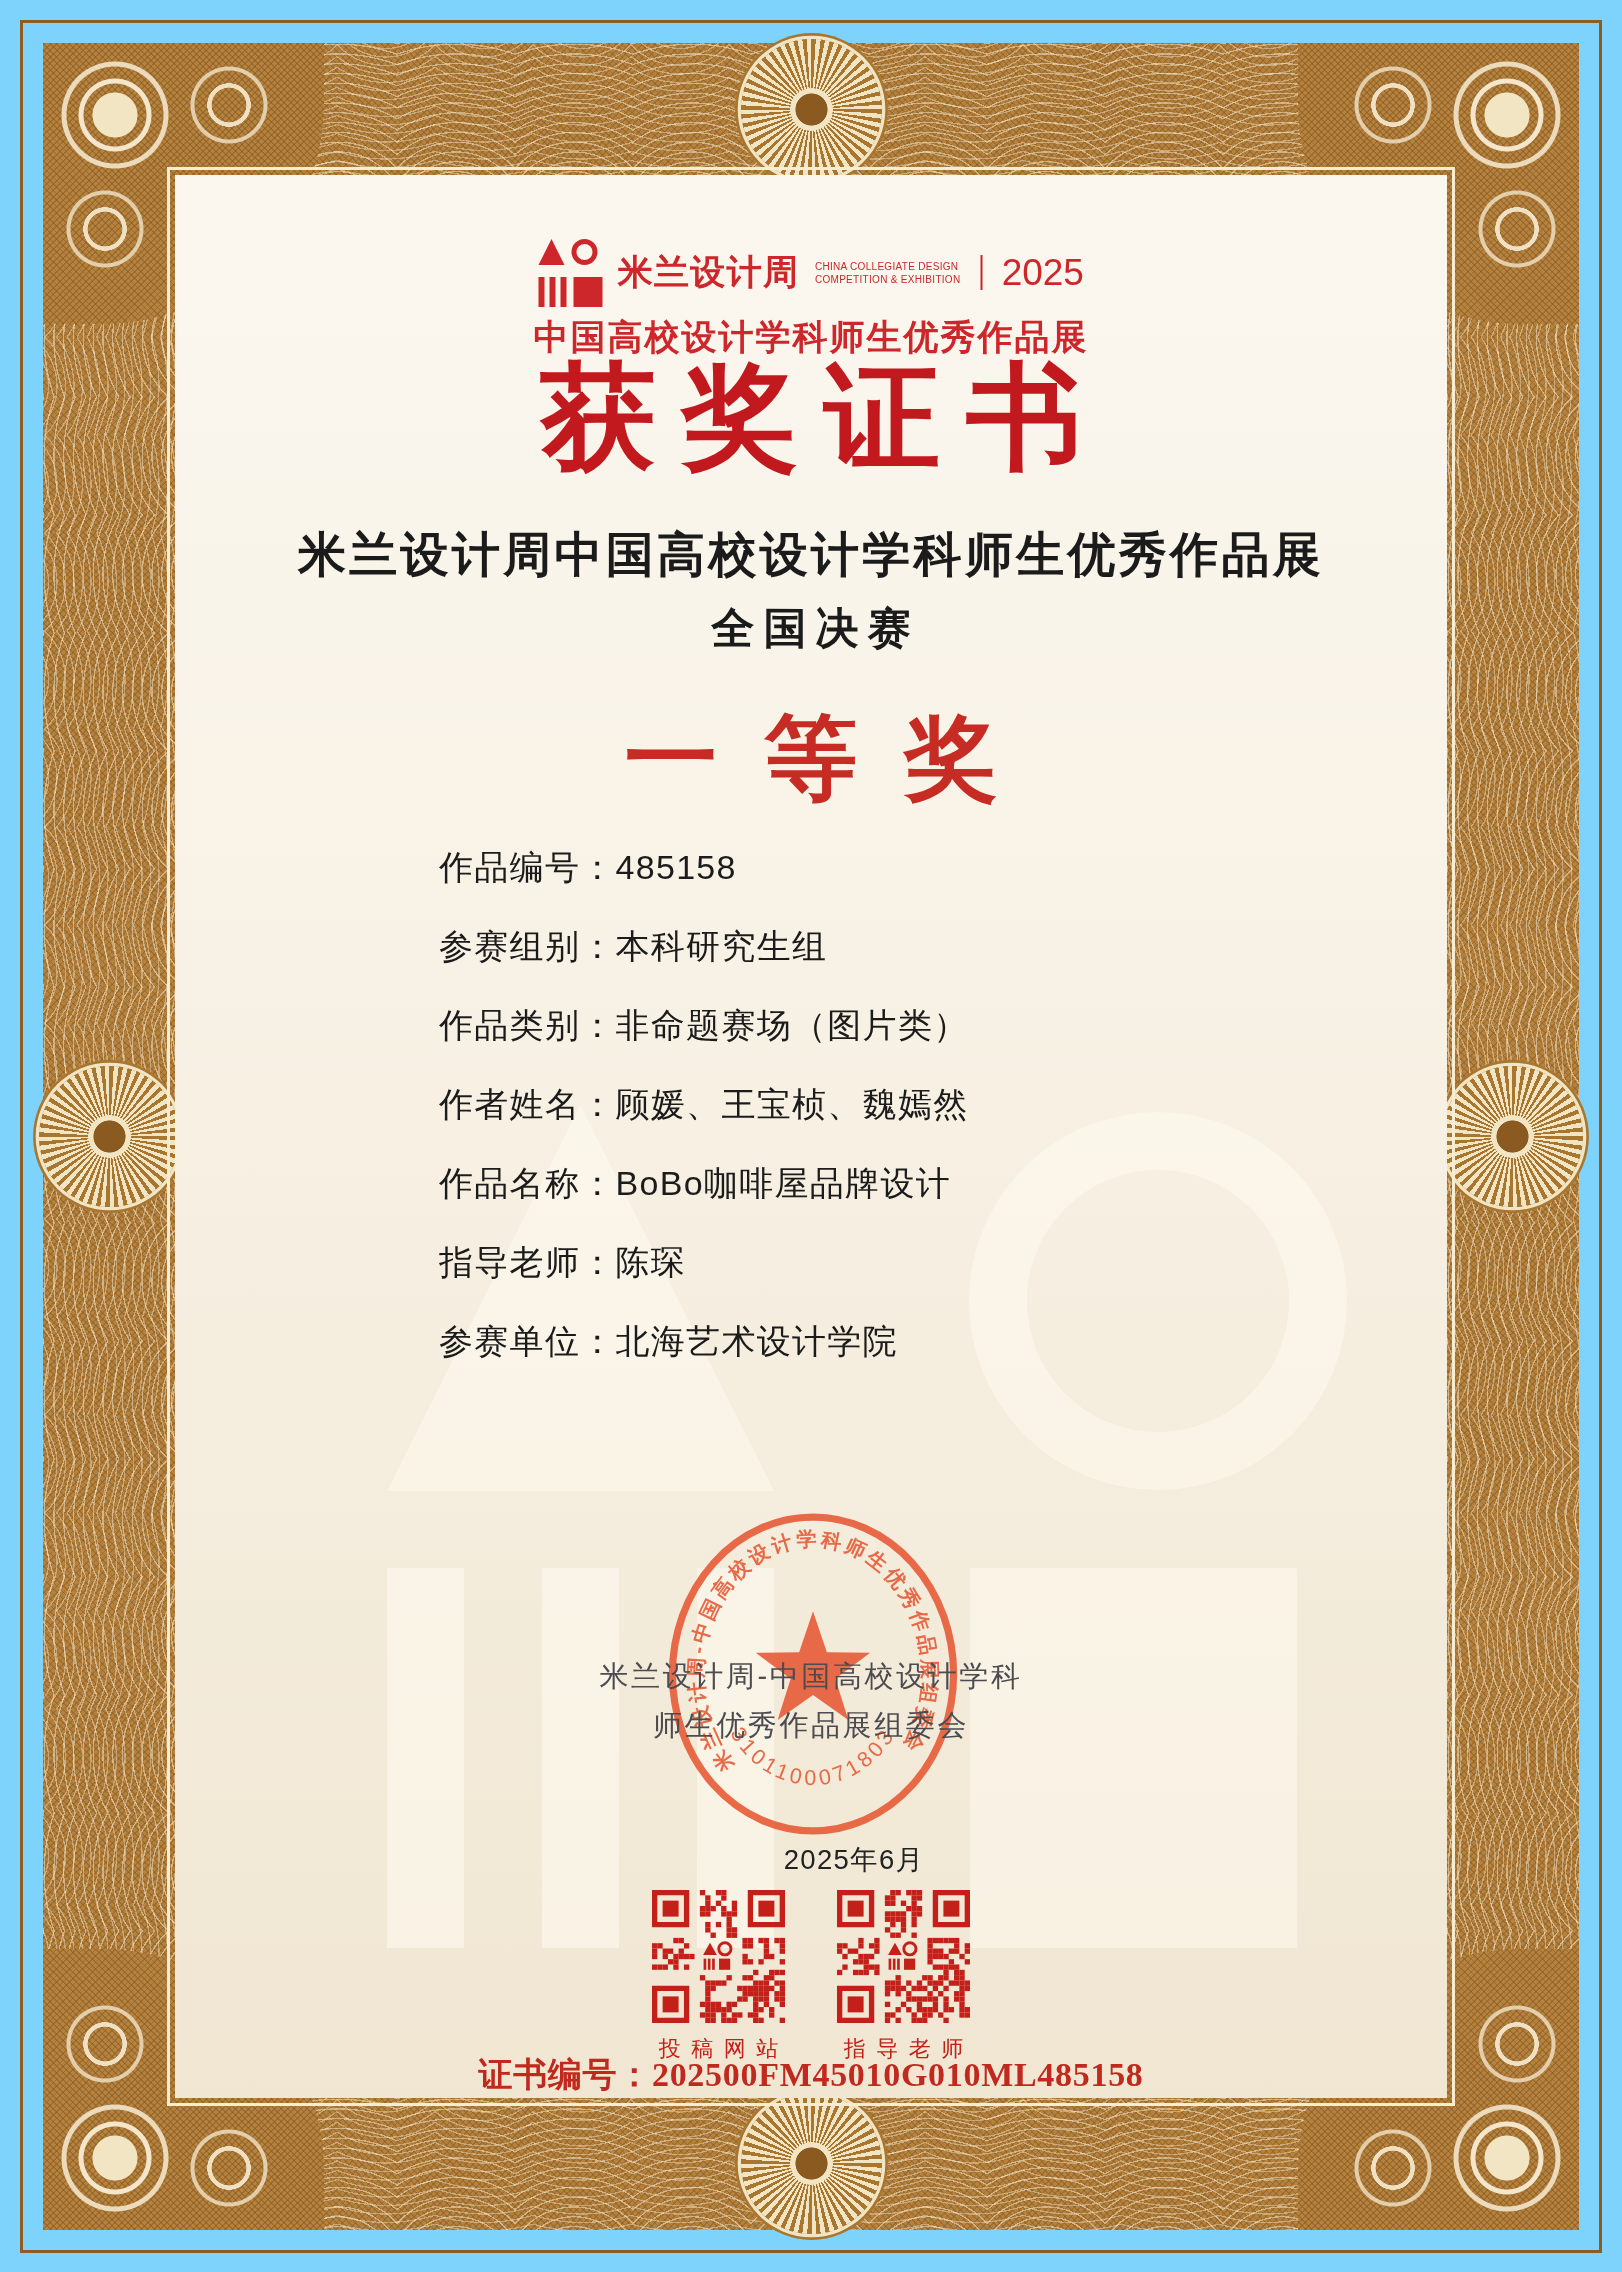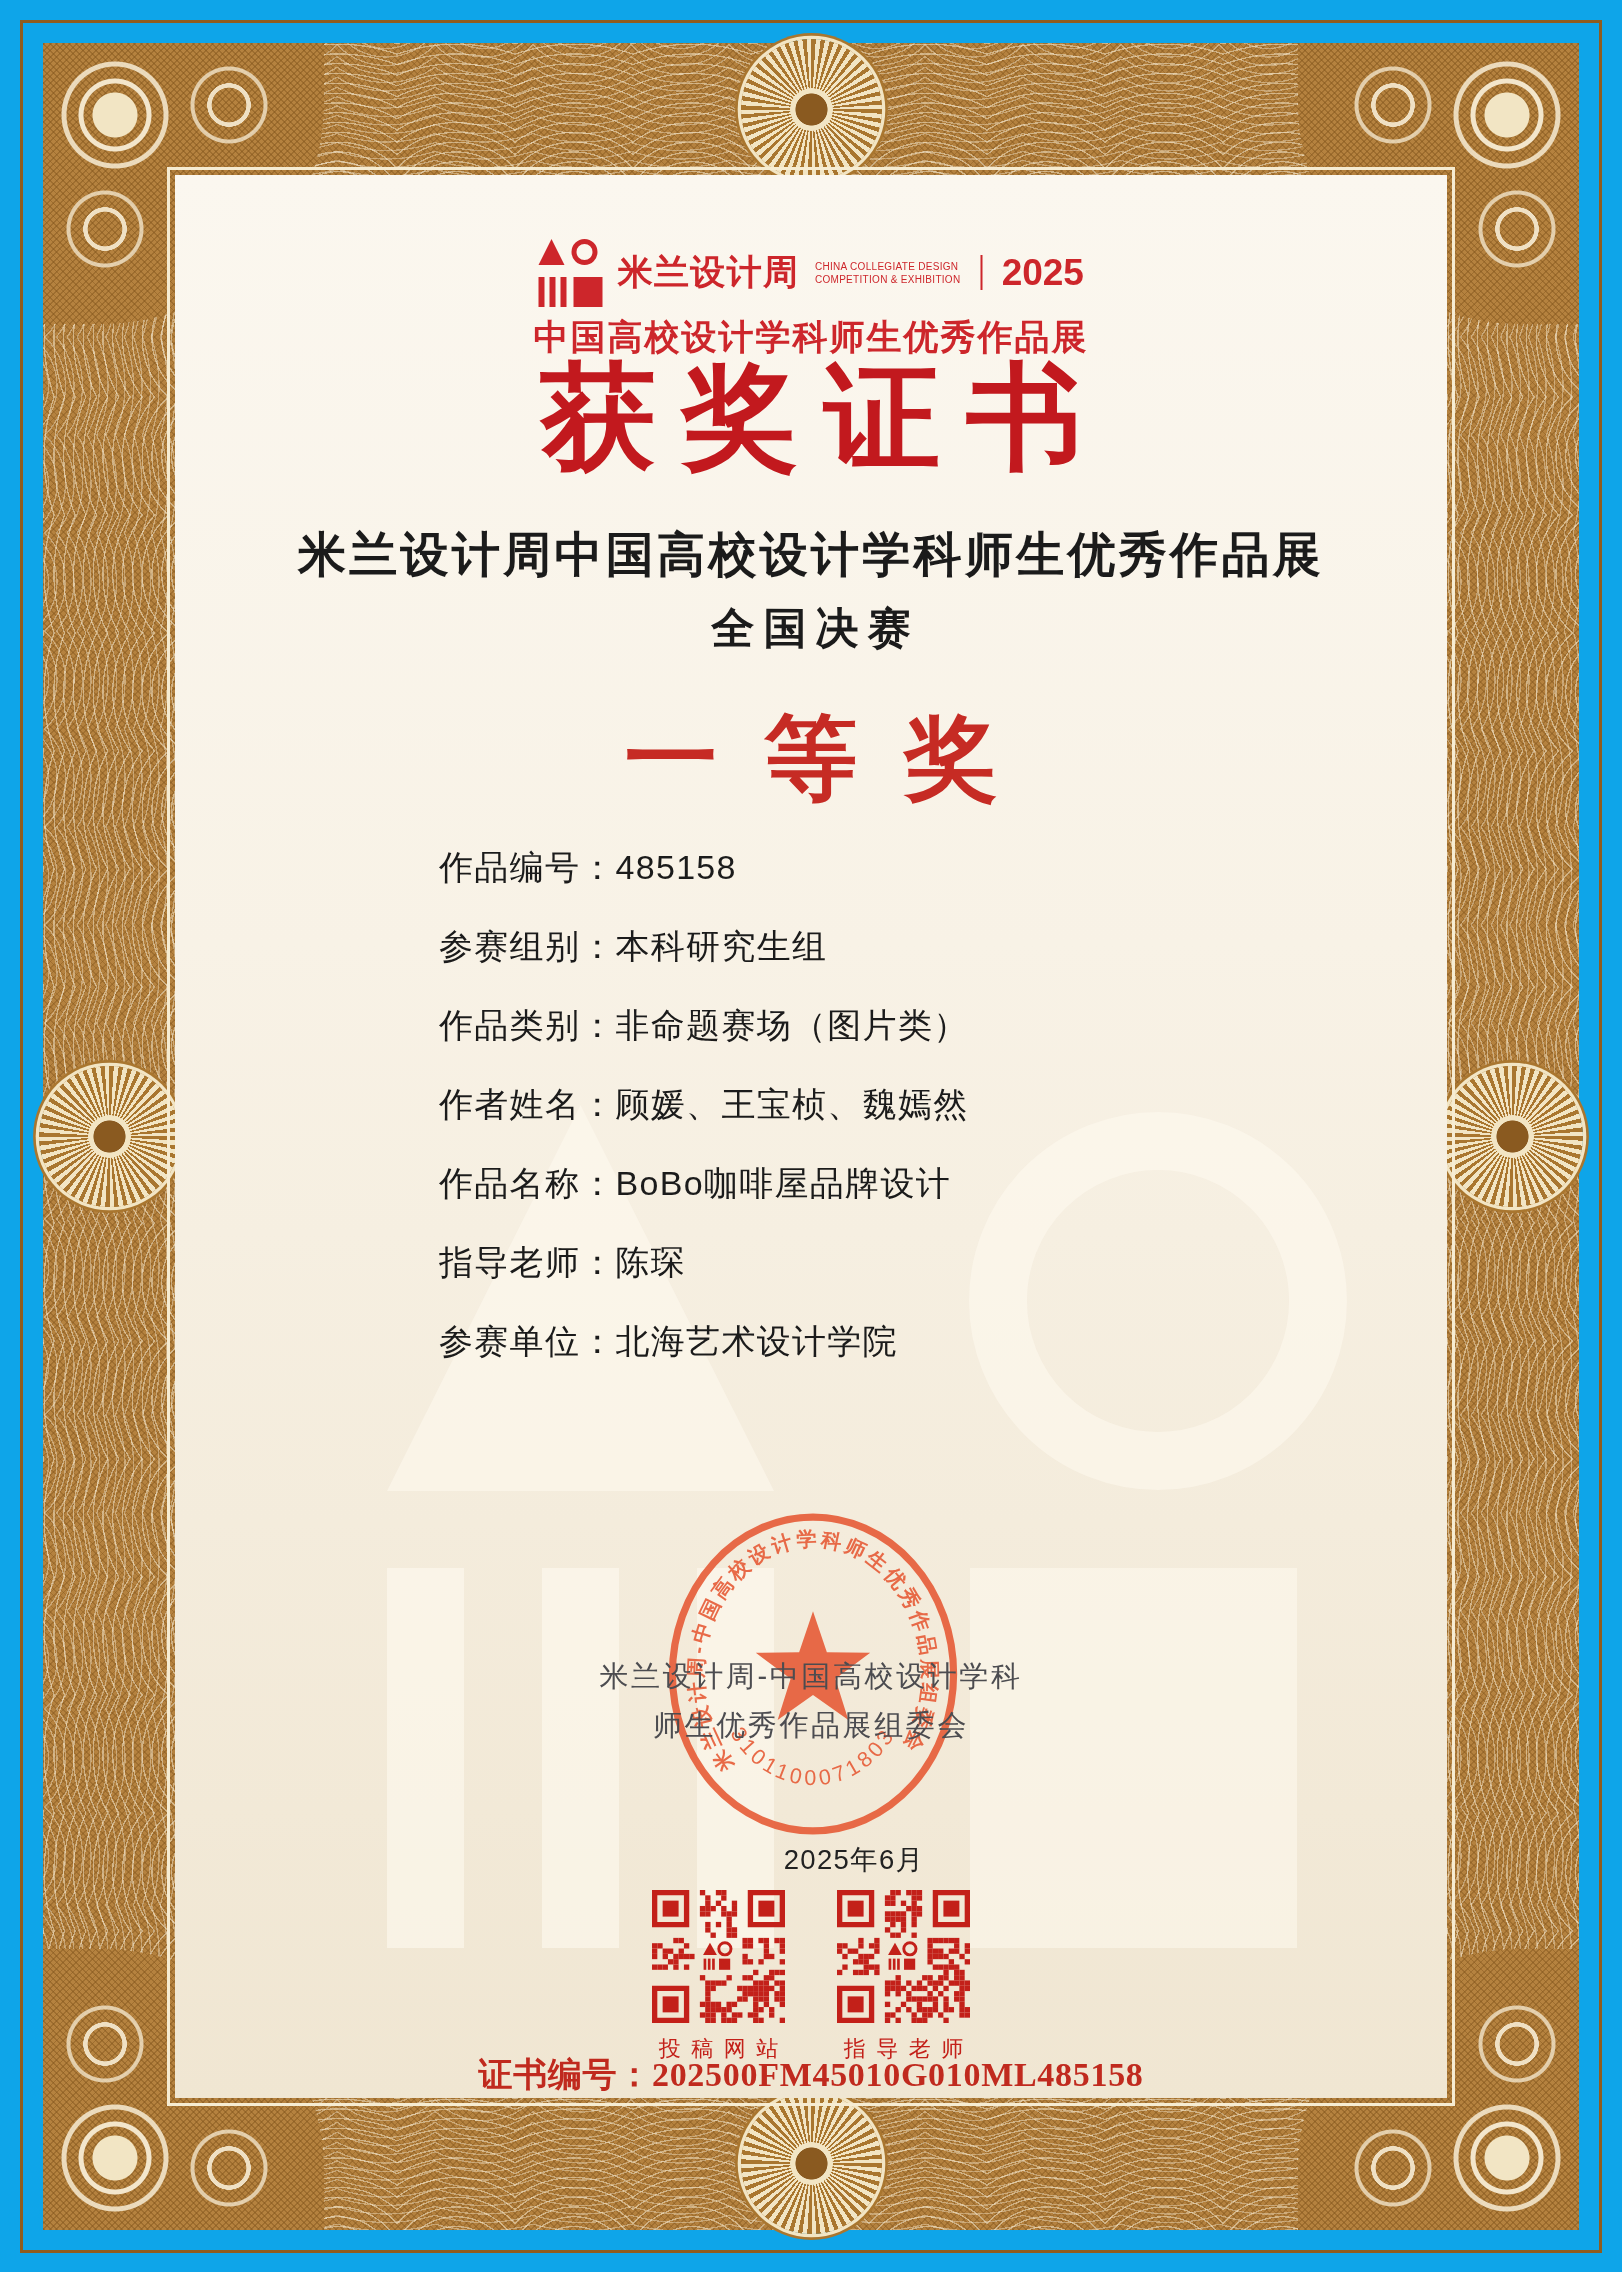--- a/index.html
+++ b/index.html
@@ -1,21 +1,21 @@
 <!DOCTYPE html>
 <html style="--logoRed: #cd262b; --titleRed: #c2191e; --awardRed: #c62b24; --qrRed: #c32019; --certRed: #c02a1e; --stampColor: #e7603c; --gold: #b5823f; --ink: #1b1b1b; --gray: #4c4c50;font-size:10.5px"><head>
 <meta charset="utf-8">
 <style>
   :root{
     --logoRed:#cd262b; --titleRed:#c2191e; --awardRed:#c62b24;
     --qrRed:#c32019; --certRed:#c02a1e; --stampColor:#e7603c;
     --gold:#b5823f; --goldDark:#8a5a20; --cream:#f6ecd2; --ink:#1b1b1b; --gray:#4c4c50;
   }
   html,body{margin:0;padding:0;background:#e8e0cf;}
-  .page{position:relative;width:1622px;height:2273px;background:#0ea5e9;overflow:hidden;
+  .page{position:relative;width:1622px;height:2273px;background:#7dd3fc;overflow:hidden;
         font-family:"Liberation Sans","DejaVu Sans",sans-serif;}
   
   .outer-rule{position:absolute;inset:19.6px;border:3.3px solid #8f5c1f;pointer-events:none;}
   .band{position:absolute;background-color:var(--gold);
     background-image:
       repeating-radial-gradient(circle at 50% 135%, rgba(247,236,212,.50) 0 1.3px, transparent 1.3px 9.8px),
       repeating-radial-gradient(circle at 50% -35%, rgba(247,236,212,.40) 0 1.3px, transparent 1.3px 8.5px),
       repeating-linear-gradient(45deg, rgba(130,85,28,.40) 0 1.3px, transparent 1.3px 4.6px),
       repeating-linear-gradient(-45deg, rgba(130,85,28,.40) 0 1.3px, transparent 1.3px 4.6px);
     background-size:118px 100%,98px 100%,auto,auto;}
@@ -72,21 +72,21 @@
   .logo-tri{width:0;height:0;border-left:13.7px solid transparent;border-right:13.7px solid transparent;
     border-bottom:26px solid var(--logoRed);}
   .logo-ring{width:26px;height:26px;border-radius:50%;border:5.9px solid var(--logoRed);box-sizing:border-box;}
   .logo-r2{display:flex;gap:6.5px;align-items:flex-end;height:30px;}
   .logo-bars{display:flex;gap:4.6px;}
   .logo-bar{width:6.5px;height:30px;background:var(--logoRed);}
   .logo-sq{width:30px;height:30px;background:var(--logoRed);}
   .brand-cn{font-size:35px;font-weight:900;color:var(--logoRed);letter-spacing:1.3px;white-space:nowrap;}
   .brand-en{font-size:10px;font-weight:400;color:var(--logoRed);line-height:1.3;letter-spacing:0.3px;white-space:nowrap;}
   .brand-divider{width:2px;height:35px;background:var(--logoRed);margin:0 3.9px;}
-  .brand-year{font-size:37px;font-weight:700;color:var(--logoRed);}
+  .brand-year{font-size:37px;font-weight:400;color:var(--logoRed);}
   .brand-row2{font-size:35px;font-weight:900;color:var(--logoRed);letter-spacing:2px;white-space:nowrap;}
   
   .cert-title{position:absolute;top:165px;left:50%;transform:translateX(-50%);z-index:3;
     font-family:"Liberation Serif","DejaVu Serif",serif;font-weight:900;font-size:116px;
     letter-spacing:26px;padding-left:26px;color:var(--titleRed);white-space:nowrap;}
   .event-line1{position:absolute;top:348px;left:50%;transform:translateX(-50%);z-index:3;
     font-size:48px;font-weight:700;color:var(--ink);letter-spacing:3.3px;white-space:nowrap;}
   .event-line2{position:absolute;top:425px;left:50%;transform:translateX(-50%);z-index:3;
     font-size:43px;font-weight:700;color:var(--ink);letter-spacing:9.2px;padding-left:9.2px;white-space:nowrap;text-align:center;}
   .award{position:absolute;top:521px;left:50%;transform:translateX(-50%);z-index:3;

